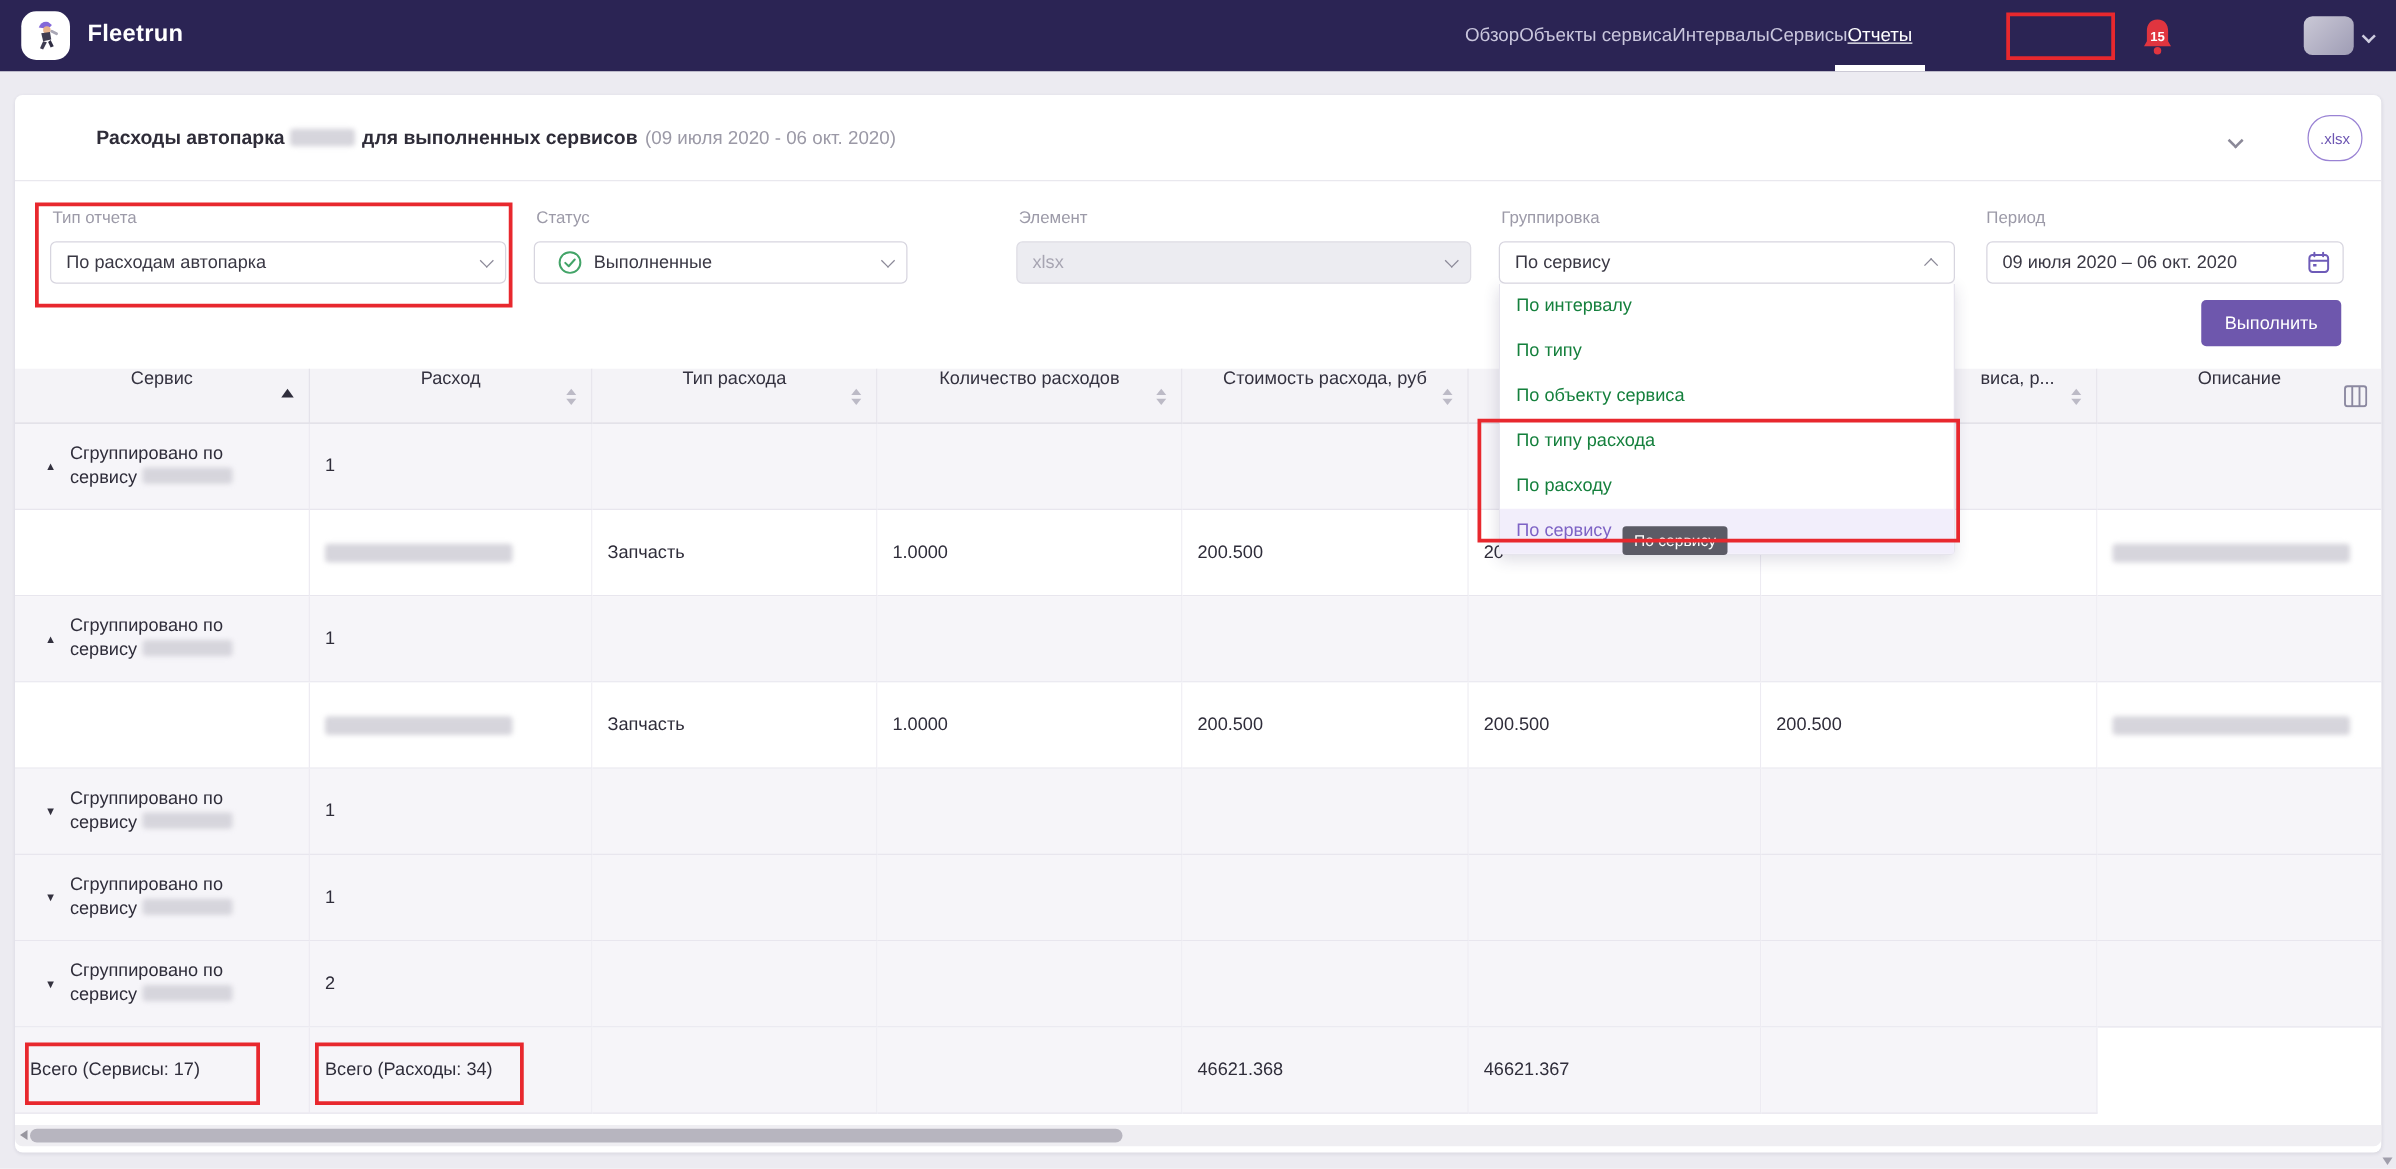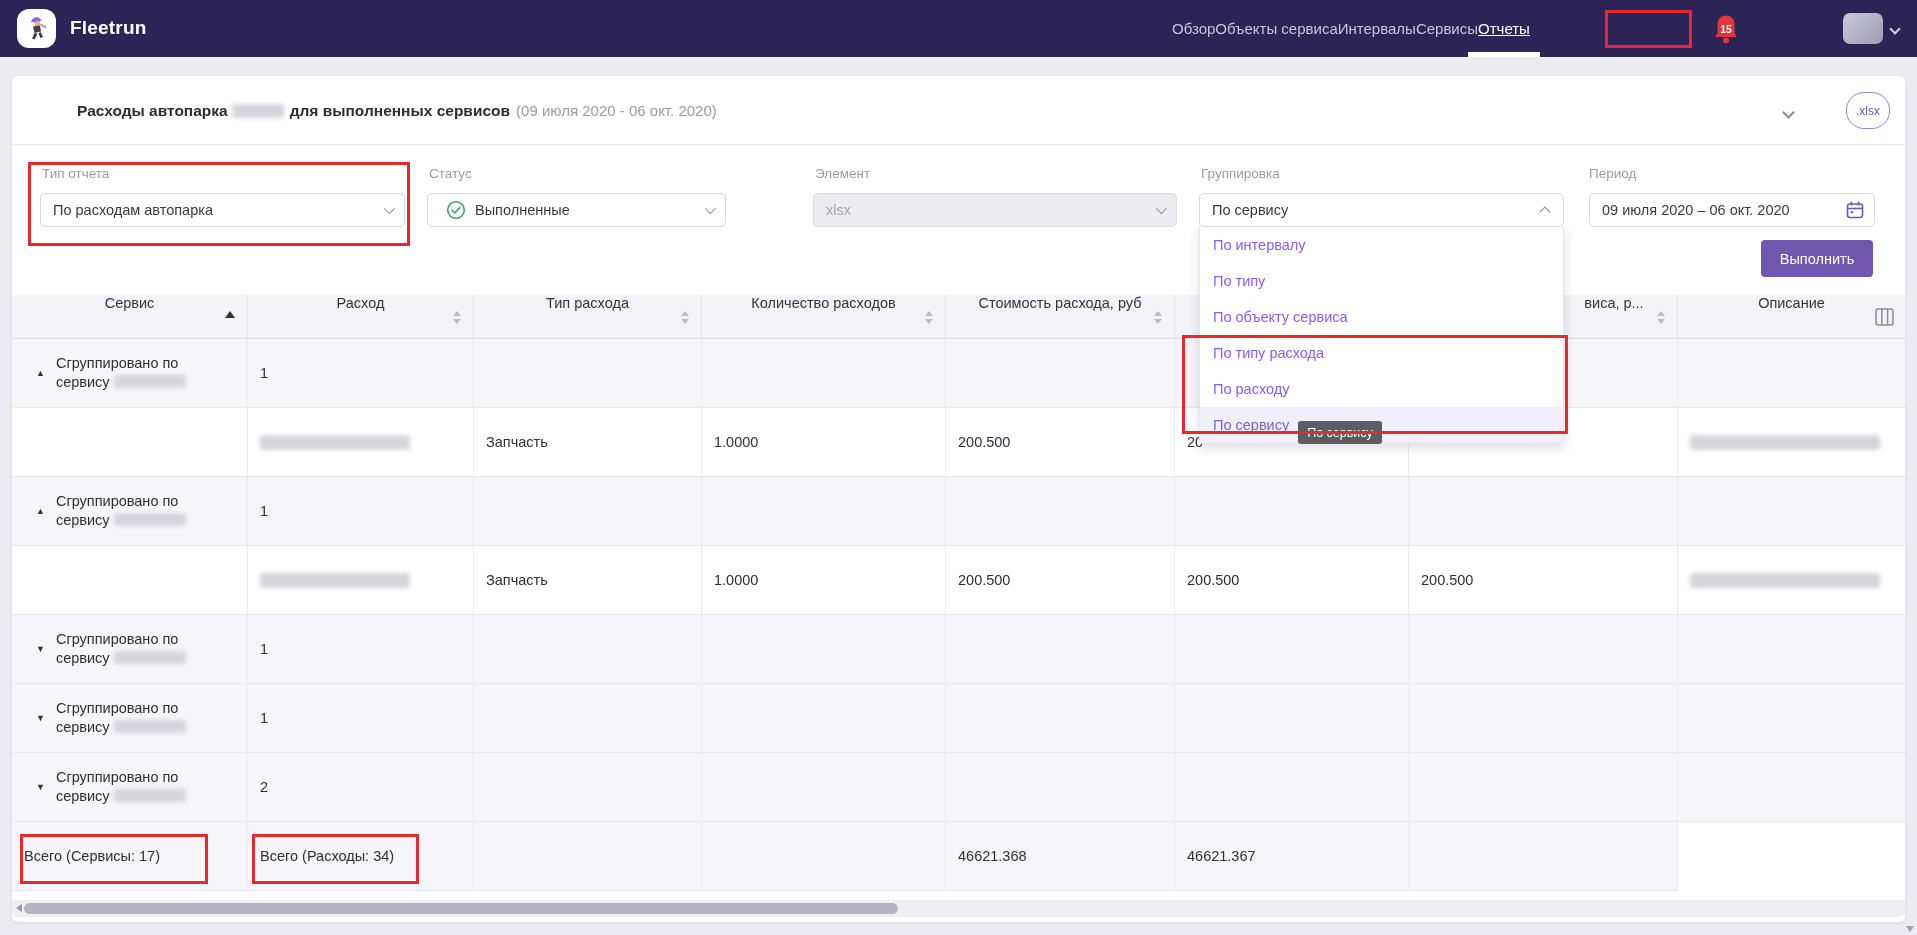--- a/index.html
+++ b/index.html
@@ -37,21 +37,21 @@
   .flt-label { position:absolute; top:90px; font-size:13.5px; color:#9c9aa8; }
   .flt { position:absolute; top:117px; height:34px; border:1px solid #d7d5df; border-radius:5px; background:#fff; display:flex; align-items:center; padding:0 12px; font-size:14.5px; color:#3a3844; cursor:pointer; }
   .flt .chev { position:absolute; right:12px; width:8px; height:8px; border-right:1.8px solid #8b8998; border-bottom:1.8px solid #8b8998; transform:rotate(45deg) translateY(-2px); }
   .flt .chev.up { transform:rotate(-135deg) translateY(-3px); }
   .flt.disabled { background:#ececf1; border-color:#dddce4; color:#a7a5b2; cursor:default; }
   .check-ic { margin-right:9px; display:flex; }
   .cal-ic { position:absolute; right:10px; display:flex; }
   .run-btn { position:absolute; left:1749px; top:164px; width:112px; height:37px; background:#6e57ad; border:none; border-radius:4px; color:#fff; font-size:14.5px; font-family:"Liberation Sans",sans-serif; cursor:pointer; }
   
   .dropdown { position:absolute; left:1187px; top:151px; width:365px; background:#fff; z-index:30; border:1px solid #e6e4ed; border-top:none; border-radius:0 0 4px 4px; box-shadow:0 4px 12px rgba(50,45,90,.16); }
-  .dd-opt { height:36px; display:flex; align-items:center; padding:0 13px; font-size:14.5px; color:#8b5cf6; cursor:pointer; }
+  .dd-opt { height:36px; display:flex; align-items:center; padding:0 13px; font-size:14.5px; color:#15803d; cursor:pointer; }
   .dd-opt.selected { color:#7e63c5; background:#f2eefb; }
   .tooltip { position:absolute; left:1286px; top:345px; width:84px; height:23px; background:#5c5b66; color:#fff; font-size:12.5px; display:flex; align-items:center; justify-content:center; border-radius:3px; z-index:35; }
   
   .tbl { position:absolute; left:0; top:219px; width:1893px; display:grid; grid-template-columns:236px 226px 228px 244px 229px 234px 269px 227px; }
   .th { height:44px; background:#f4f3f7; border-bottom:1px solid #dddce4; border-right:1px solid #e4e2ea; display:flex; align-items:center; padding:0 12px; font-size:14.5px; color:#33313f; position:relative; cursor:pointer;flex-direction:column; }
   .th:nth-child(8n) { border-right:none; }
   .td { height:69px; border-bottom:1px solid #e8e6ee; border-right:1px solid #edebf2; display:flex; align-items:center; padding:0 12px; font-size:14.5px; color:#2f2d3a; background:#fff; }
   .td:nth-child(8n) { border-right:none; }
   .td.grp { background:#f6f5f9; }
   .td.ftr { background:#f6f5f9; }

